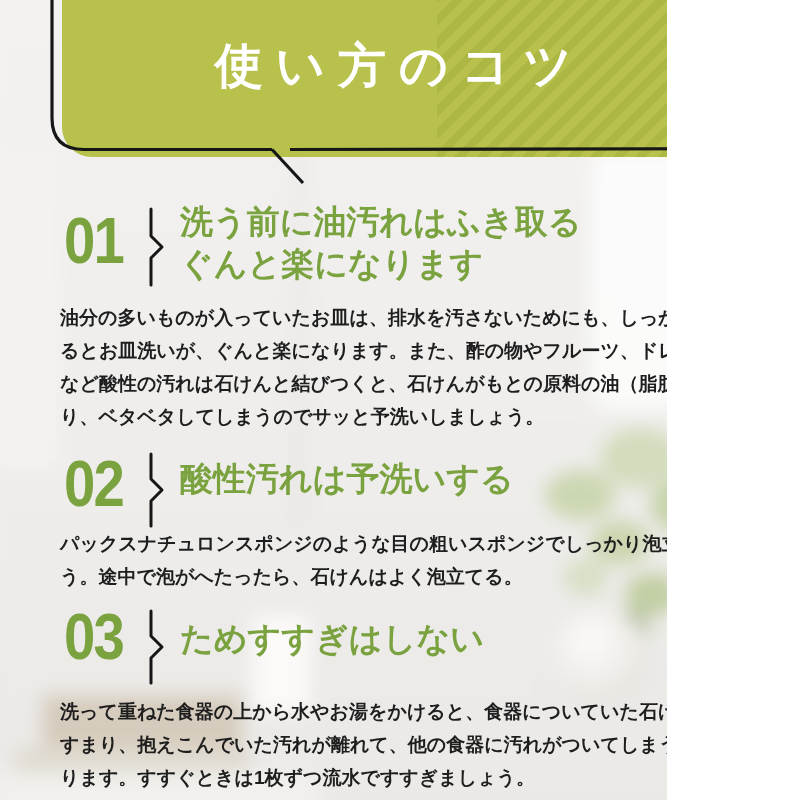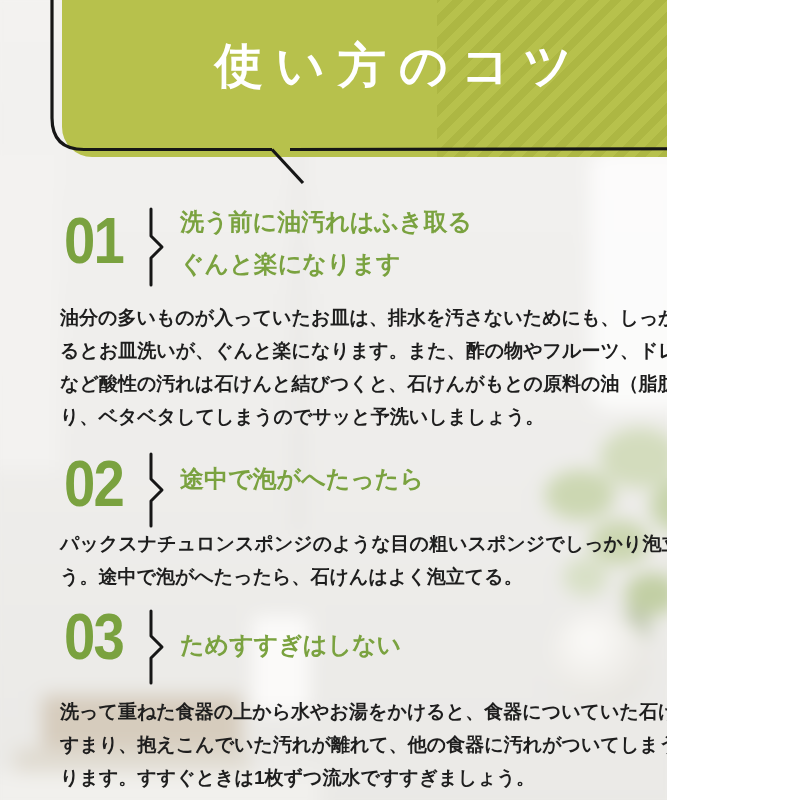--- a/index.html
+++ b/index.html
@@ -32,29 +32,29 @@
   
   .sec{position:absolute; left:0; width:800px; height:0; z-index:5;}
   .num{
     position:absolute; left:64px; font-size:64px; font-weight:bold; line-height:1;
     color:var(--c-accent_green,#7aa23f); letter-spacing:-2px;
     transform:scaleX(.88); transform-origin:left top;
   }
   .chev{position:absolute; left:147px;}
   .chev polyline{fill:none; stroke:var(--c-outline_black,#161616); stroke-width:3; stroke-linecap:round; stroke-linejoin:round;}
   .heads{position:absolute; left:180px;}
-  .h-line{font-size:24px; font-weight:bold; line-height:42px; color:var(--c-accent_green,#7aa23f); white-space:nowrap;}
+  .h-line{font-size:33px; font-weight:bold; line-height:42px; color:var(--c-accent_green,#7aa23f); white-space:nowrap;}
   .bodytxt{
     position:absolute; left:60px; width:714px; margin:0;
     font-size:19px; font-weight:bold; line-height:33px; letter-spacing:0;
     color:var(--c-text_black,#1e1e1e); overflow-wrap:break-word;
   }
   #s1{top:205px} #s1 .num{top:4px}  #s1 .chev{top:2px}  #s1 .heads{top:-4px} #s1 .bodytxt{top:96px}
   #s2{top:452px} #s2 .num{top:0}    #s2 .chev{top:0}    #s2 .heads{top:6px}  #s2 .bodytxt{top:75px}
-  #s3{top:605px} #s3 .num{top:0}    #s3 .chev{top:4px}  #s3 .heads{top:19px} #s3 .bodytxt{top:90px}
+  #s3{top:605px} #s3 .num{top:0}    #s3 .chev{top:4px}  #s3 .heads{top:13px} #s3 .bodytxt{top:90px}
 </style>
 </head>
 <body>
 
 <div class="stage">
 
   <div class="photo">
     <div class="wall"></div>
     <div class="el" style="left:297px;top:140px;width:3px;height:390px;border-radius:0;background:rgba(120,118,110,0.18);"></div>
     <div class="el" style="left:590px;top:150px;width:215px;height:260px;border-radius:20px;background:rgba(255,255,255,0.75);"></div>
@@ -106,21 +106,21 @@
     </div>
     <p class="bodytxt">油分の多いものが入っていたお皿は、排水を汚さないためにも、しっかりふき取るとお皿洗いが、ぐんと楽になります。また、酢の物やフルーツ、ドレッシングなど酸性の汚れは石けんと結びつくと、石けんがもとの原料の油（脂肪酸）に戻り、ベタベタしてしまうのでサッと予洗いしましょう。</p>
   </section>
 
   <section class="sec" id="s2">
     <div class="num">02</div>
     <svg class="chev" width="20" height="76" viewBox="0 0 20 76">
       <polyline points="4,2 4,27 15,38 4,49 4,74"></polyline>
     </svg>
     <div class="heads">
-      <div class="h-line">途中で泡がへたったら</div>
+      <div class="h-line">酸性汚れは予洗いする</div>
       <div class="h-line"></div>
     </div>
     <p class="bodytxt">パックスナチュロンスポンジのような目の粗いスポンジでしっかり泡立てましょう。途中で泡がへたったら、石けんはよく泡立てる。</p>
   </section>
 
   <section class="sec" id="s3">
     <div class="num">03</div>
     <svg class="chev" width="20" height="76" viewBox="0 0 20 76">
       <polyline points="4,2 4,27 15,38 4,49 4,74"></polyline>
     </svg>

